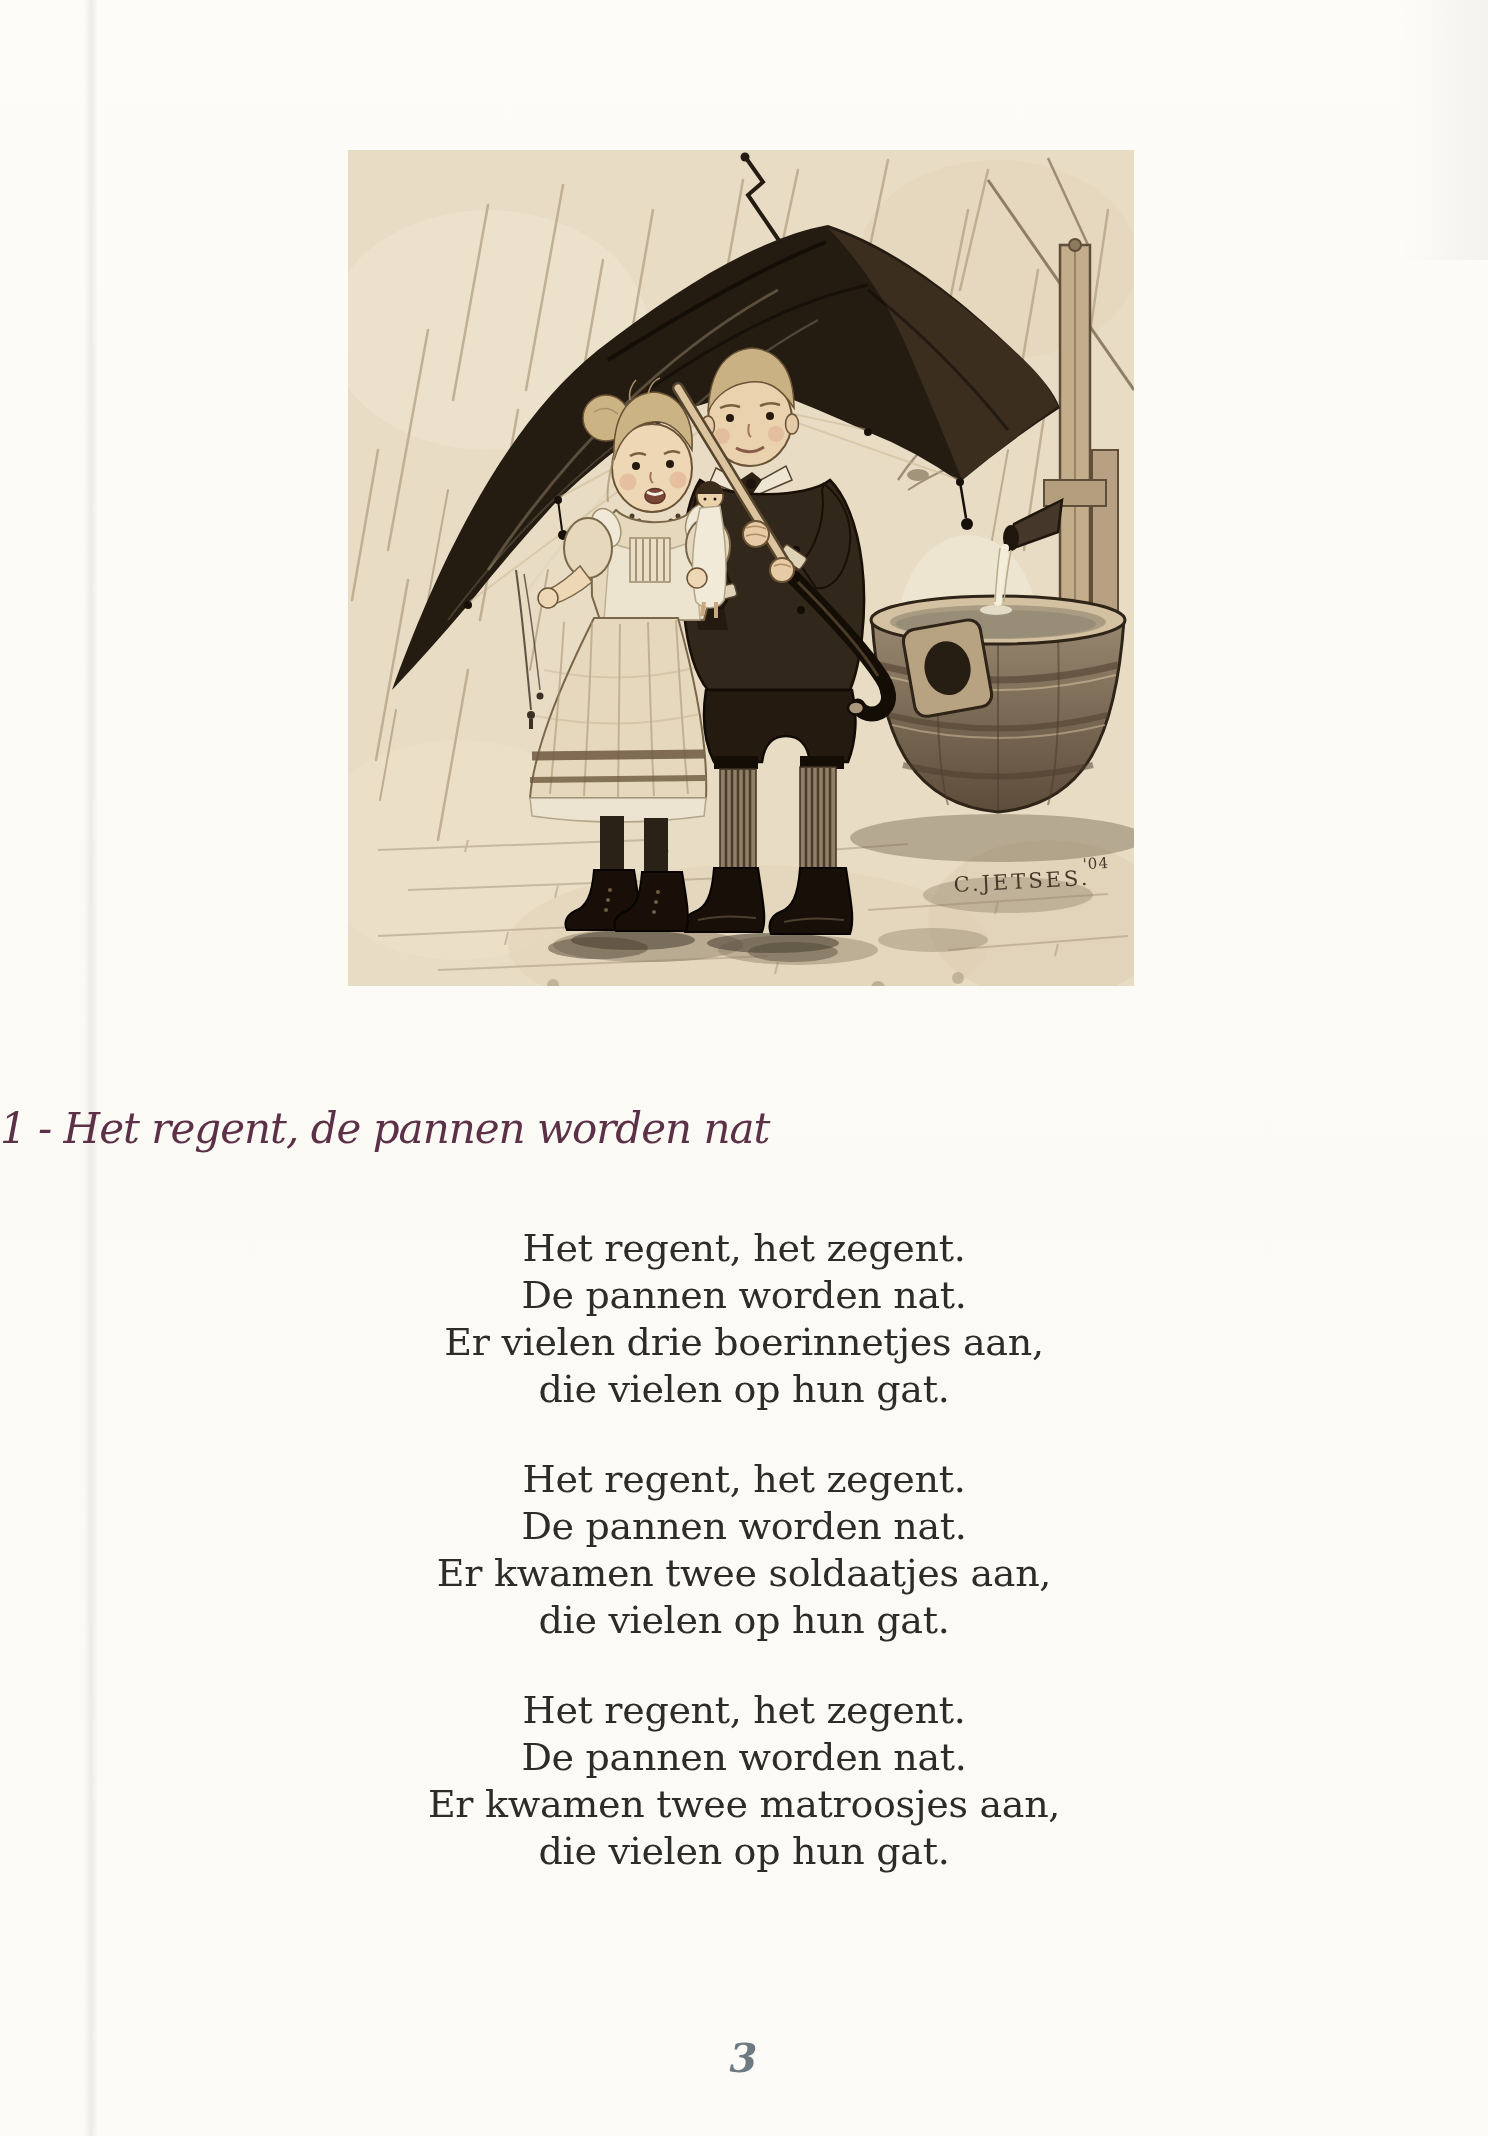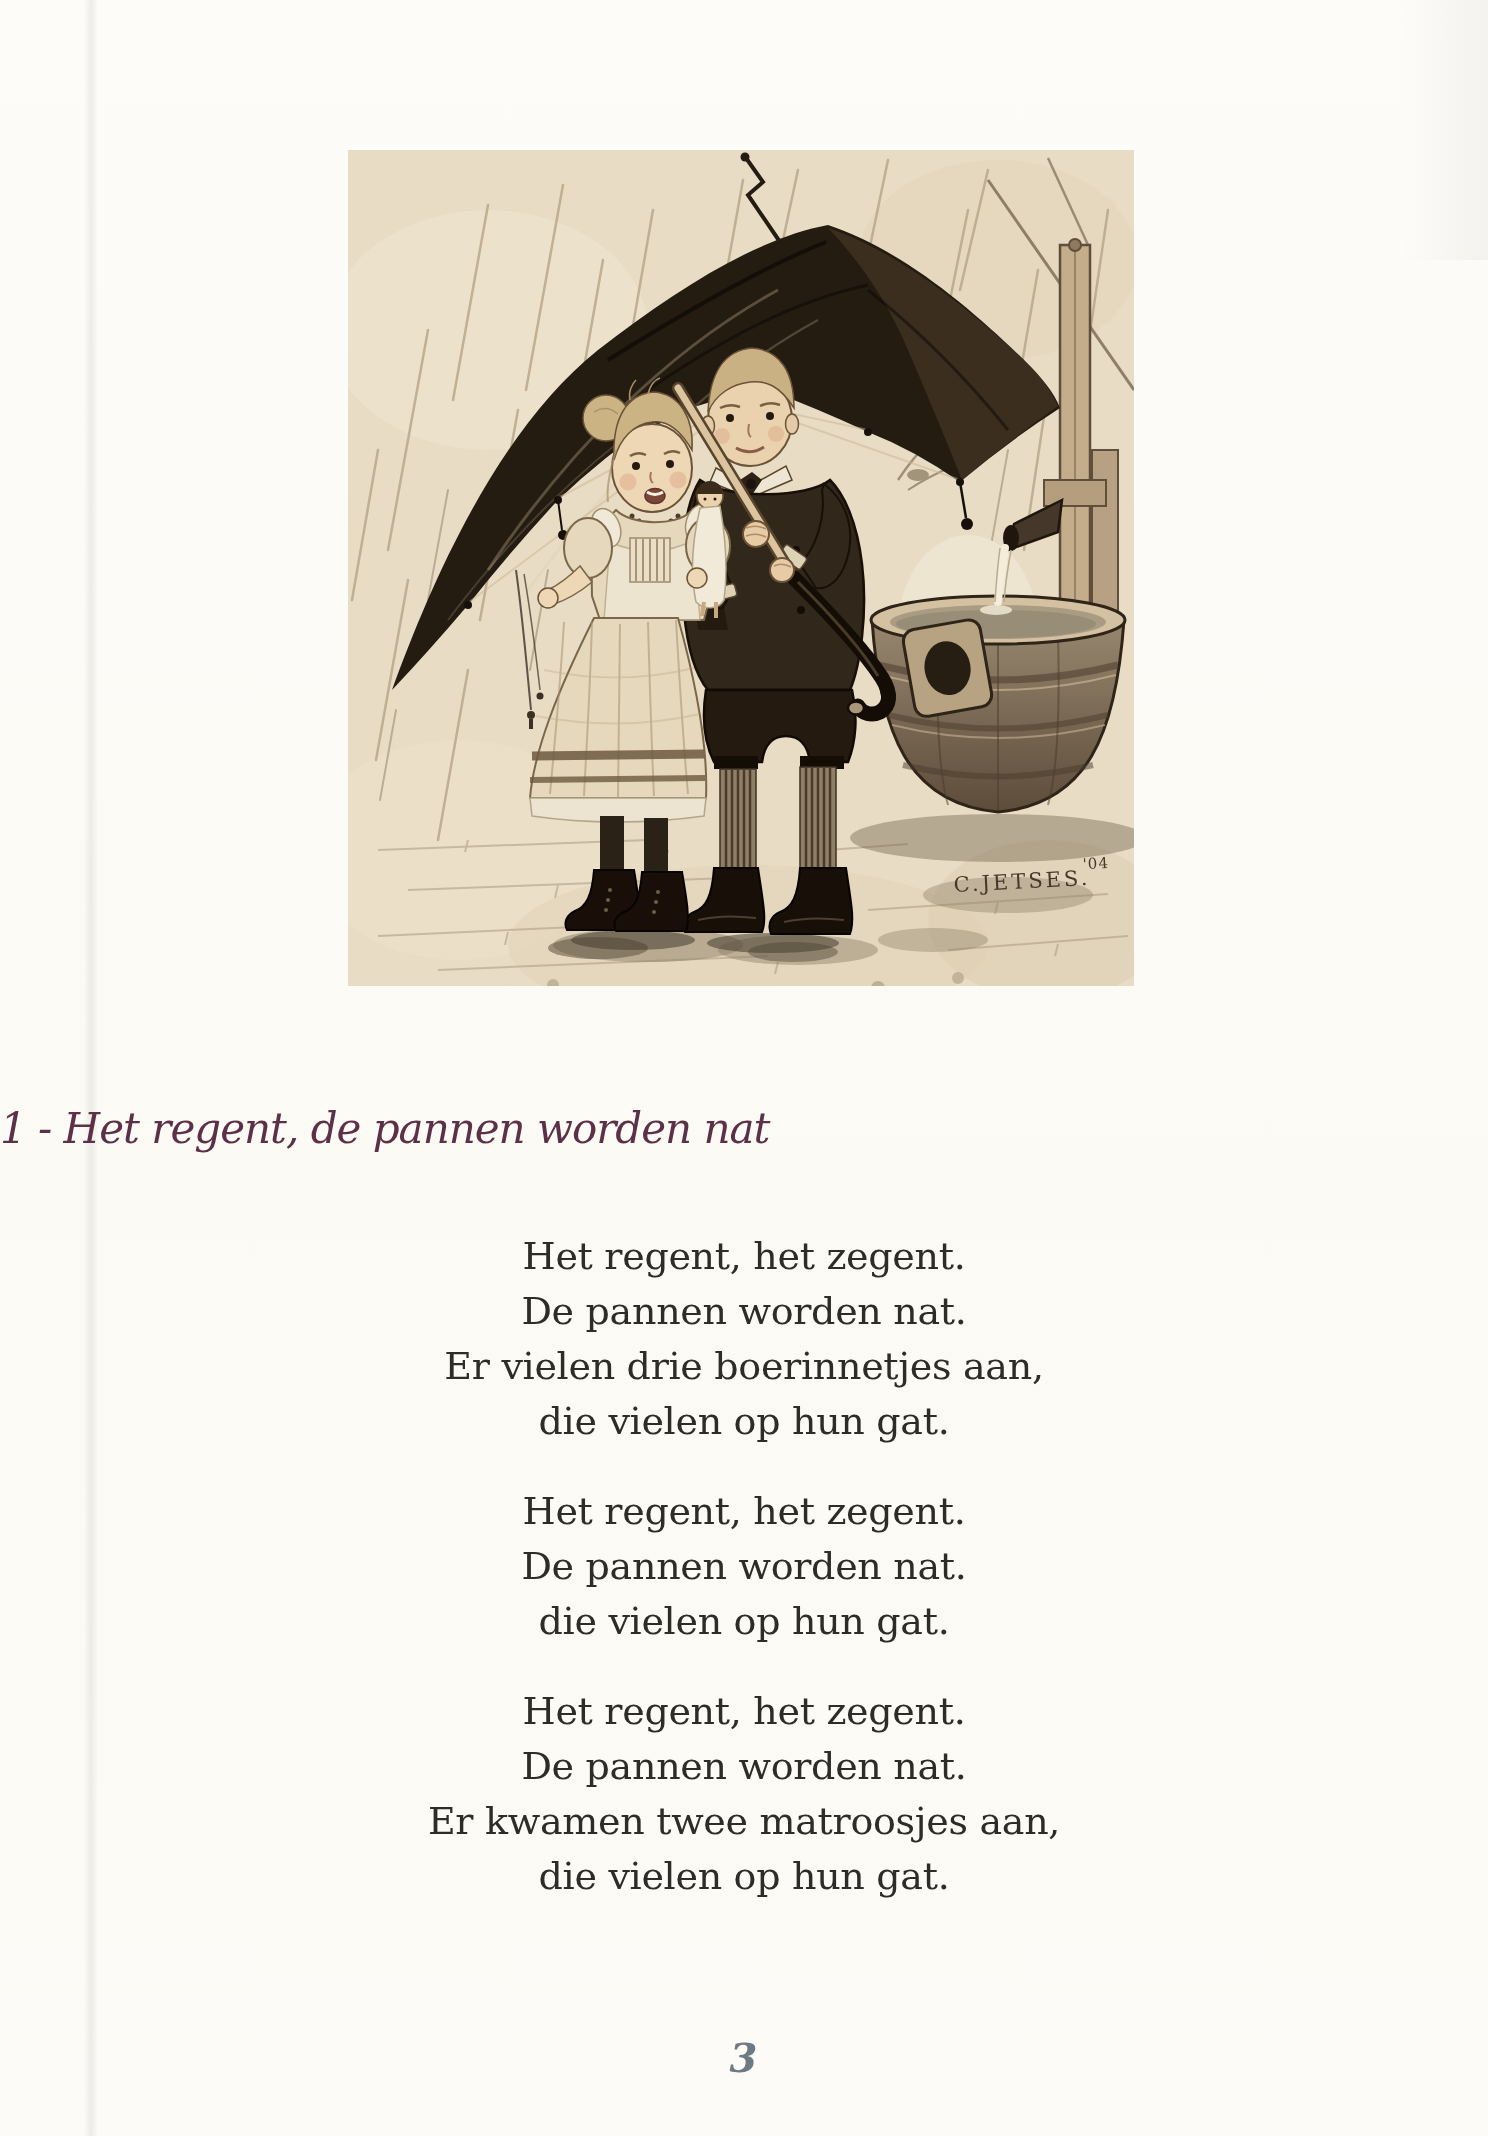--- a/index.html
+++ b/index.html
@@ -42,21 +42,21 @@
     letter-spacing: -1px;
     color: #5c3047;
   }
   .verses {
     position: absolute; left: 0; top: 1225px; width: 100%;
     text-align: center;
     color: #2e2c29;
   }
   .verse { margin: 0 0 43px 0; }
   .verse p {
-    margin: 8px;
+    margin: 0;
     font-family: "DejaVu Serif", serif;
     font-size: 38px;
     line-height: 47px;
     letter-spacing: -0.3px;
     color: #2e2c29;
   }
   .page-number {
     position: absolute; left: 0; top: 2034px; width: 100%;
     text-align: center;
     font-family: "DejaVu Serif", serif;
@@ -403,20 +403,21 @@
   <div class="verses">
     <div class="verse">
       <p>Het regent, het zegent.</p>
       <p>De pannen worden nat.</p>
       <p>Er vielen drie boerinnetjes aan,</p>
       <p>die vielen op hun gat.</p>
     </div>
     <div class="verse">
       <p>Het regent, het zegent.</p>
       <p>De pannen worden nat.</p>
+      <p>Er kwamen twee soldaatjes aan,</p>
       <p>die vielen op hun gat.</p>
     </div>
     <div class="verse">
       <p>Het regent, het zegent.</p>
       <p>De pannen worden nat.</p>
       <p>Er kwamen twee matroosjes aan,</p>
       <p>die vielen op hun gat.</p>
     </div>
   </div>
 

